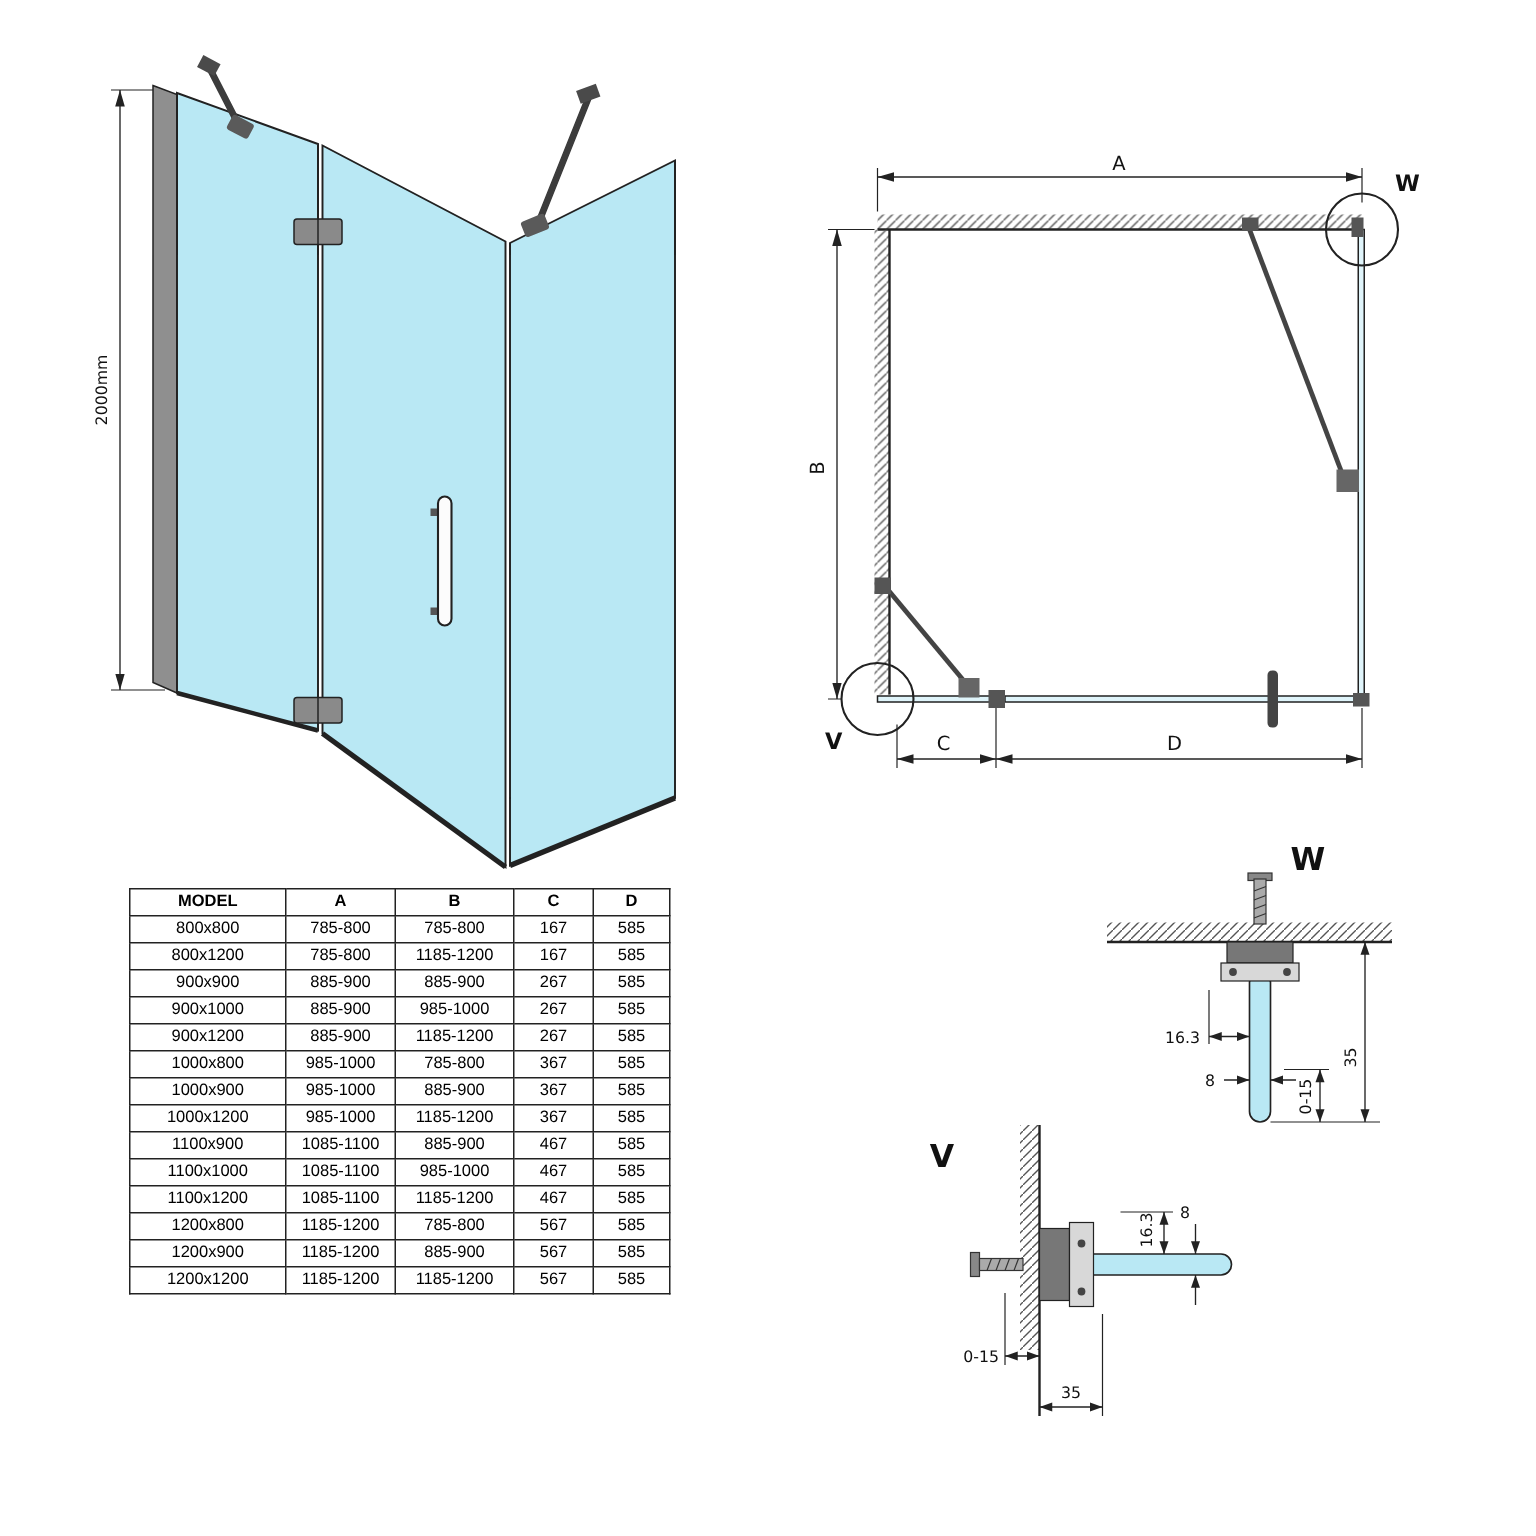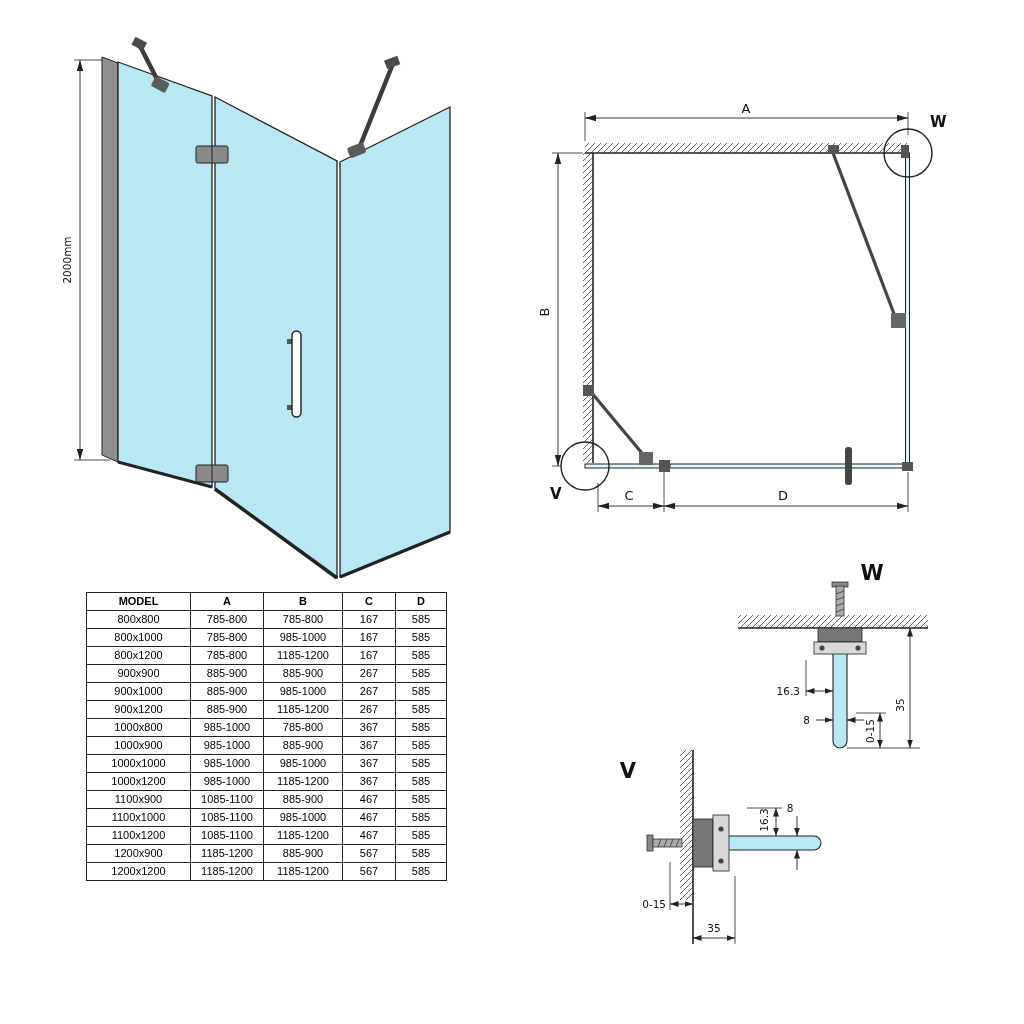--- a/index.html
+++ b/index.html
@@ -169,34 +169,27 @@
     </thead>
     <tbody id="size-table-body">
         <tr>
           <td>800x800</td>
           <td>785-800</td>
           <td>785-800</td>
           <td>167</td>
           <td>585</td>
         </tr>
         <tr>
-          <td>800x1000</td>
-          <td>785-800</td>
-          <td>985-1000</td>
+          <td>800x1200</td>
+          <td>785-800</td>
+          <td>1185-1200</td>
           <td>167</td>
           <td>585</td>
         </tr>
         <tr>
-          <td>800x1200</td>
-          <td>785-800</td>
-          <td>1185-1200</td>
-          <td>167</td>
-          <td>585</td>
-        </tr>
-        <tr>
           <td>900x900</td>
           <td>885-900</td>
           <td>885-900</td>
           <td>267</td>
           <td>585</td>
         </tr>
         <tr>
           <td>900x1000</td>
           <td>885-900</td>
           <td>985-1000</td>
@@ -214,27 +207,20 @@
           <td>1000x800</td>
           <td>985-1000</td>
           <td>785-800</td>
           <td>367</td>
           <td>585</td>
         </tr>
         <tr>
           <td>1000x900</td>
           <td>985-1000</td>
           <td>885-900</td>
-          <td>367</td>
-          <td>585</td>
-        </tr>
-        <tr>
-          <td>1000x1000</td>
-          <td>985-1000</td>
-          <td>985-1000</td>
           <td>367</td>
           <td>585</td>
         </tr>
         <tr>
           <td>1000x1200</td>
           <td>985-1000</td>
           <td>1185-1200</td>
           <td>367</td>
           <td>585</td>
         </tr>
@@ -250,20 +236,27 @@
           <td>1085-1100</td>
           <td>985-1000</td>
           <td>467</td>
           <td>585</td>
         </tr>
         <tr>
           <td>1100x1200</td>
           <td>1085-1100</td>
           <td>1185-1200</td>
           <td>467</td>
+          <td>585</td>
+        </tr>
+        <tr>
+          <td>1200x800</td>
+          <td>1185-1200</td>
+          <td>785-800</td>
+          <td>567</td>
           <td>585</td>
         </tr>
         <tr>
           <td>1200x900</td>
           <td>1185-1200</td>
           <td>885-900</td>
           <td>567</td>
           <td>585</td>
         </tr>
         <tr>

